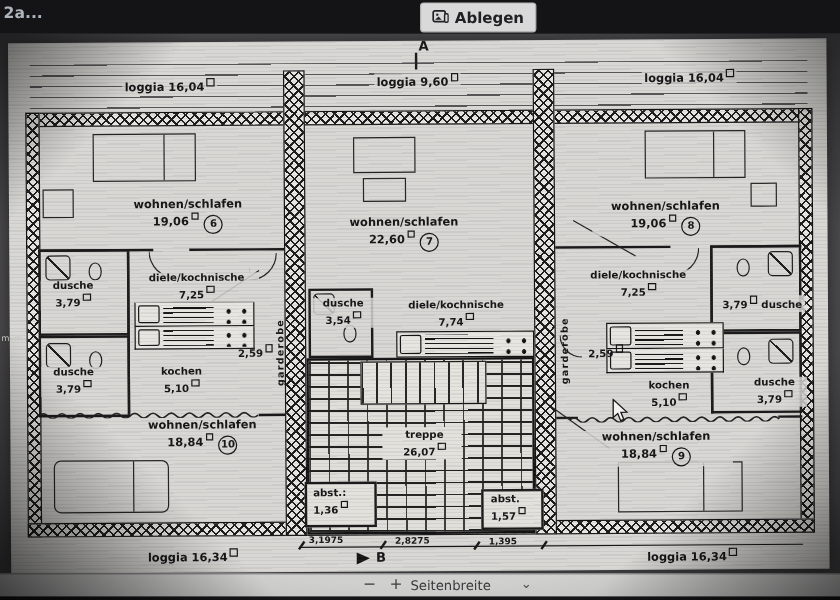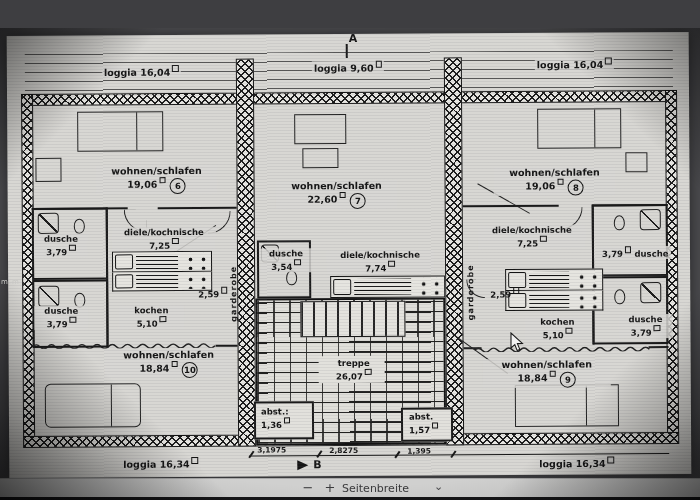--- a/index.html
+++ b/index.html
@@ -92,20 +92,32 @@
   .btoolbar .chev{position:absolute;left:434px;top:1px;font-size:11px;color:#4a4a4c;}
   .bottom-edge{position:absolute;left:0;top:497px;width:700px;height:3px;background:#151517;z-index:54;}
 
   .cursor-svg{position:absolute;z-index:57;}
 </style>
 </head>
 <body>
 
 <div class="stage">
 
+  <div class="topbar">
+    <div class="topbar-title">2a...</div>
+    <div class="ablegen-btn">
+      <svg width="14" height="13" viewBox="0 0 14 13">
+        <rect x="1" y="1" width="10" height="9" rx="1.5" fill="none" stroke="#212125" stroke-width="1.4"></rect>
+        <circle cx="4.4" cy="4.2" r="1" fill="#212125"></circle>
+        <path d="M2.5 8.5 L5.5 5.8 L8 8.5 Z" fill="#212125"></path>
+        <rect x="10.5" y="3.5" width="3" height="7" rx="1" fill="#d9d9d9" stroke="#212125" stroke-width="1.2"></rect>
+      </svg>
+      <span>Ablegen</span>
+    </div>
+  </div>
 
   <div class="photo">
     <div class="paper">
 
       <div class="marker" style="left:342px;top:-2px;">A</div>
       <div class="wall" style="left:339px;top:10px;width:1.5px;height:14px;"></div>
 
       <div class="rails" style="left:18px;top:18px;width:648px;height:40px;"></div>
 
       <div class="xwall" style="left:14px;top:58px;width:656px;height:12px;"></div>

